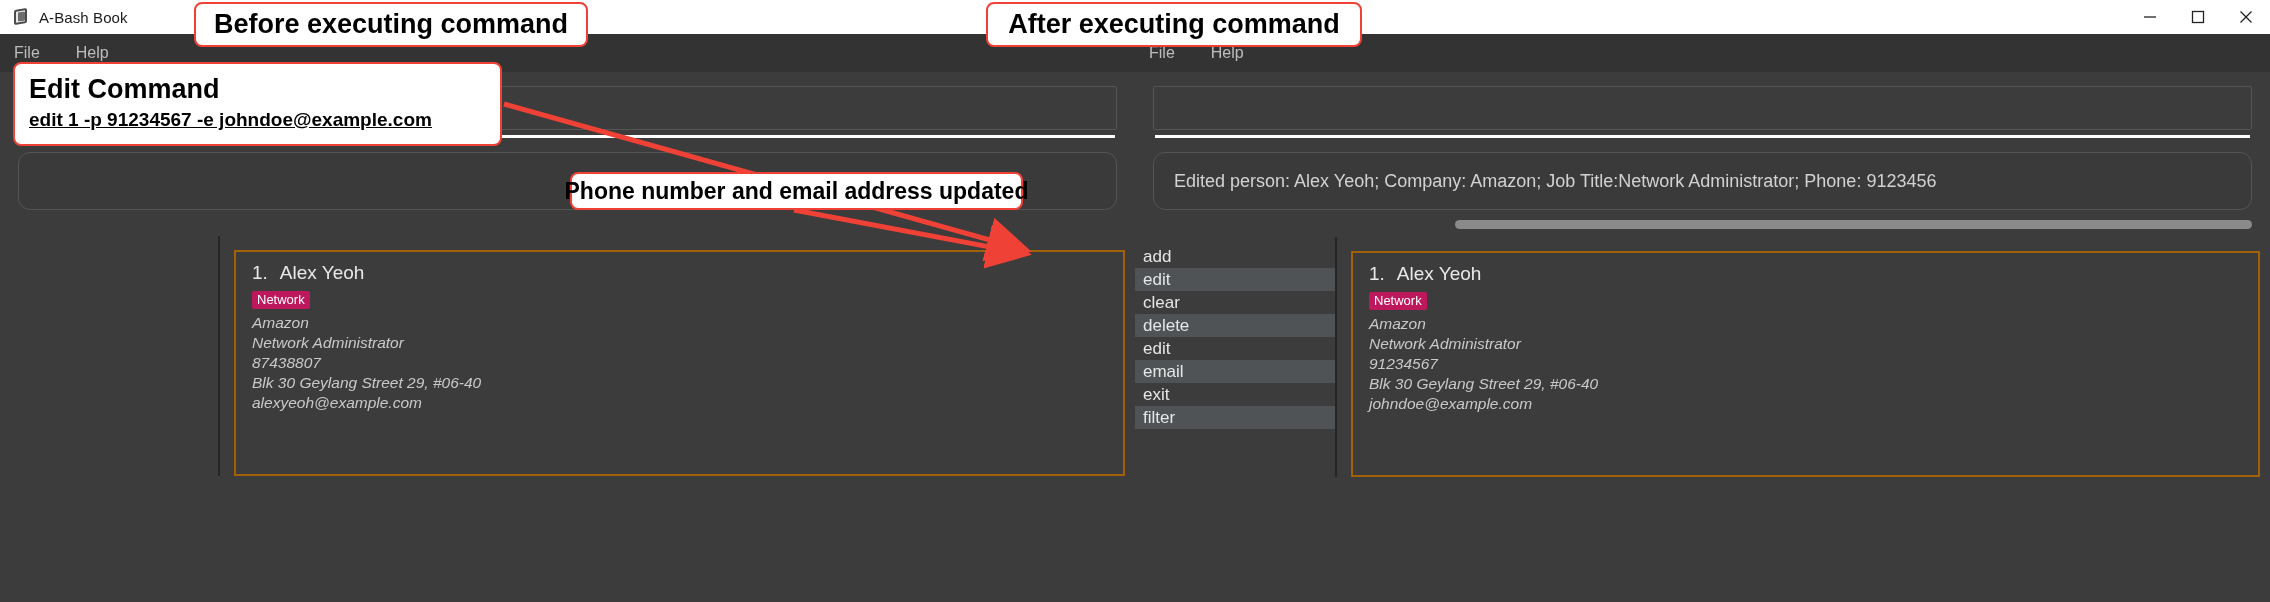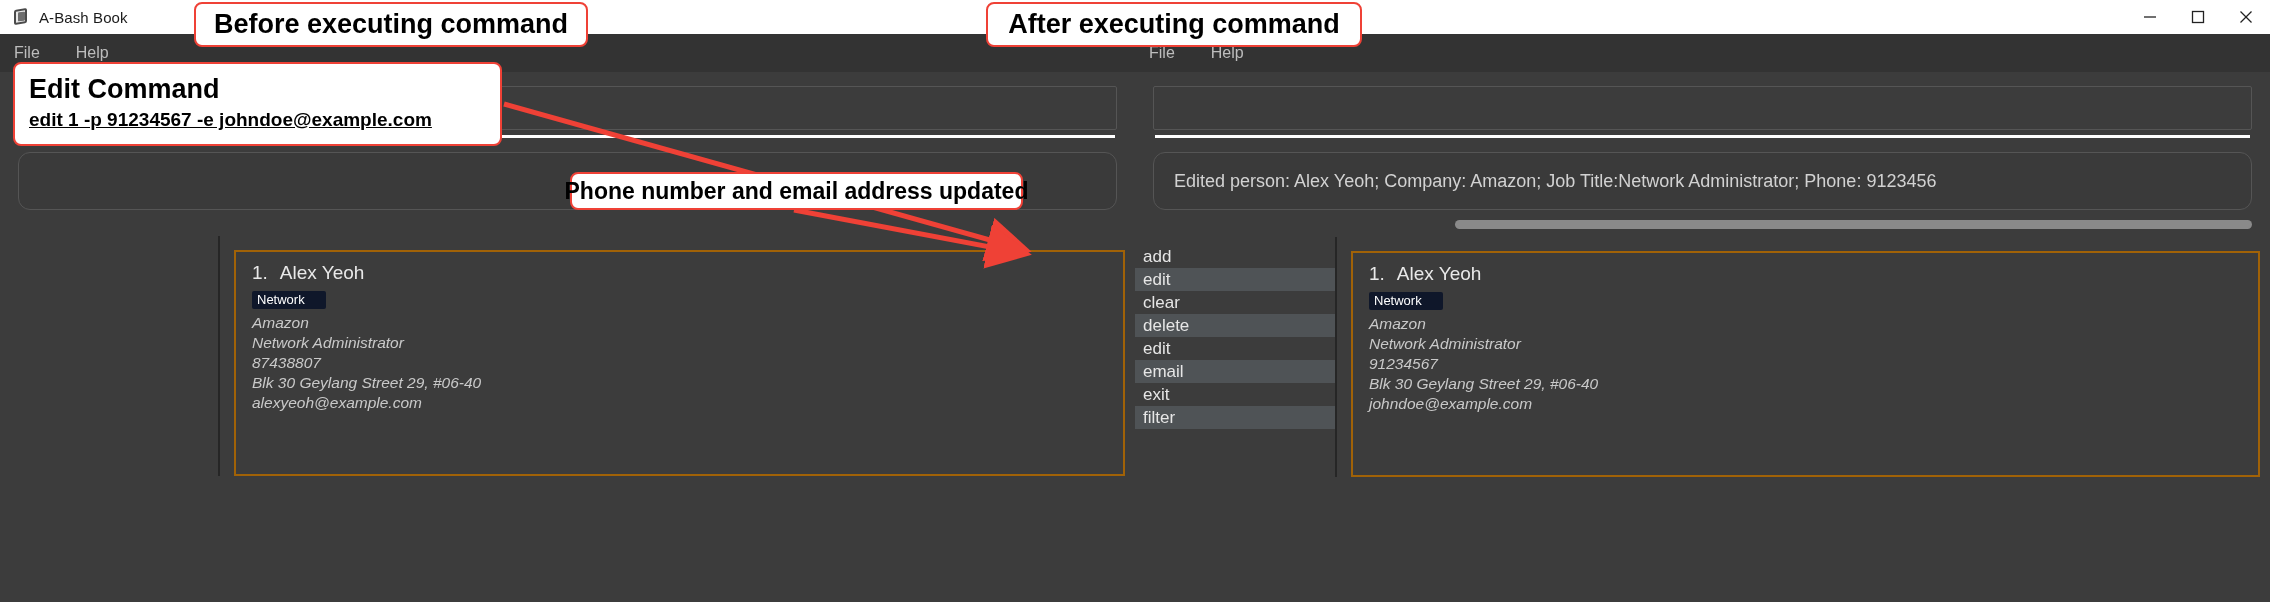--- a/index.html
+++ b/index.html
@@ -90,22 +90,22 @@
 
   
   .cardwrap { flex: 1; background: #3c3c3c; padding: 14px 10px 0 14px; }
   .card {
     background: #3c3c3c; border: 2px solid #a16207; border-radius: 0;
     padding: 10px 14px 8px 16px; height: 100%;
   }
   .card-title { font-size: 19px; color: #e9e9e9; margin-bottom: 6px; }
   .card-title .idx { margin-right: 12px; }
   .tag {
-    display: inline-block; background: #0f172a; color: #ffffff;
-    font-size: 13px; padding: 1px 21px 2px 5px; border-radius: 2px;
+    display: inline-block; background: #be185d; color: #ffffff;
+    font-size: 13px; padding: 1px 5px 2px 5px; border-radius: 2px;
     margin-bottom: 4px;
   }
   .card-line { font-size: 15.5px; color: #c9c9c9; line-height: 20px; font-style: italic; }
 
   
   .callout {
     position: absolute; background: #ffffff; border: 2px solid #ef4136;
     border-radius: 8px; display: flex; align-items: center;
     justify-content: center; z-index: 30;
   }

